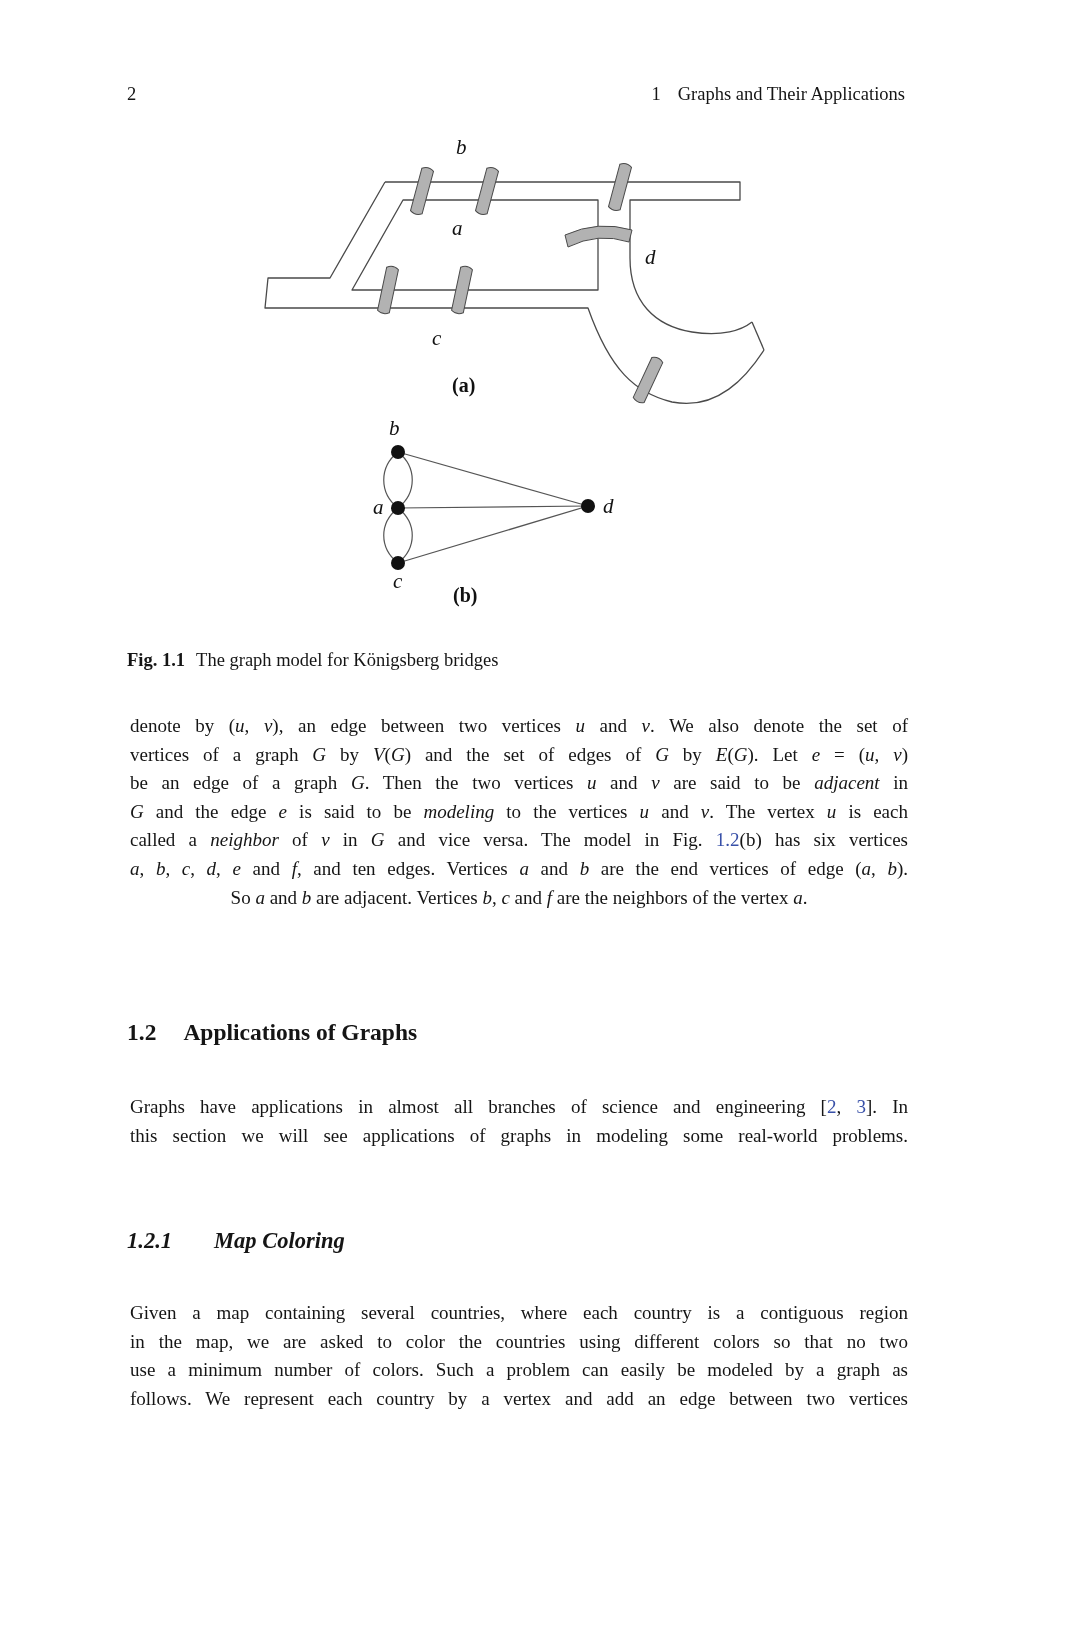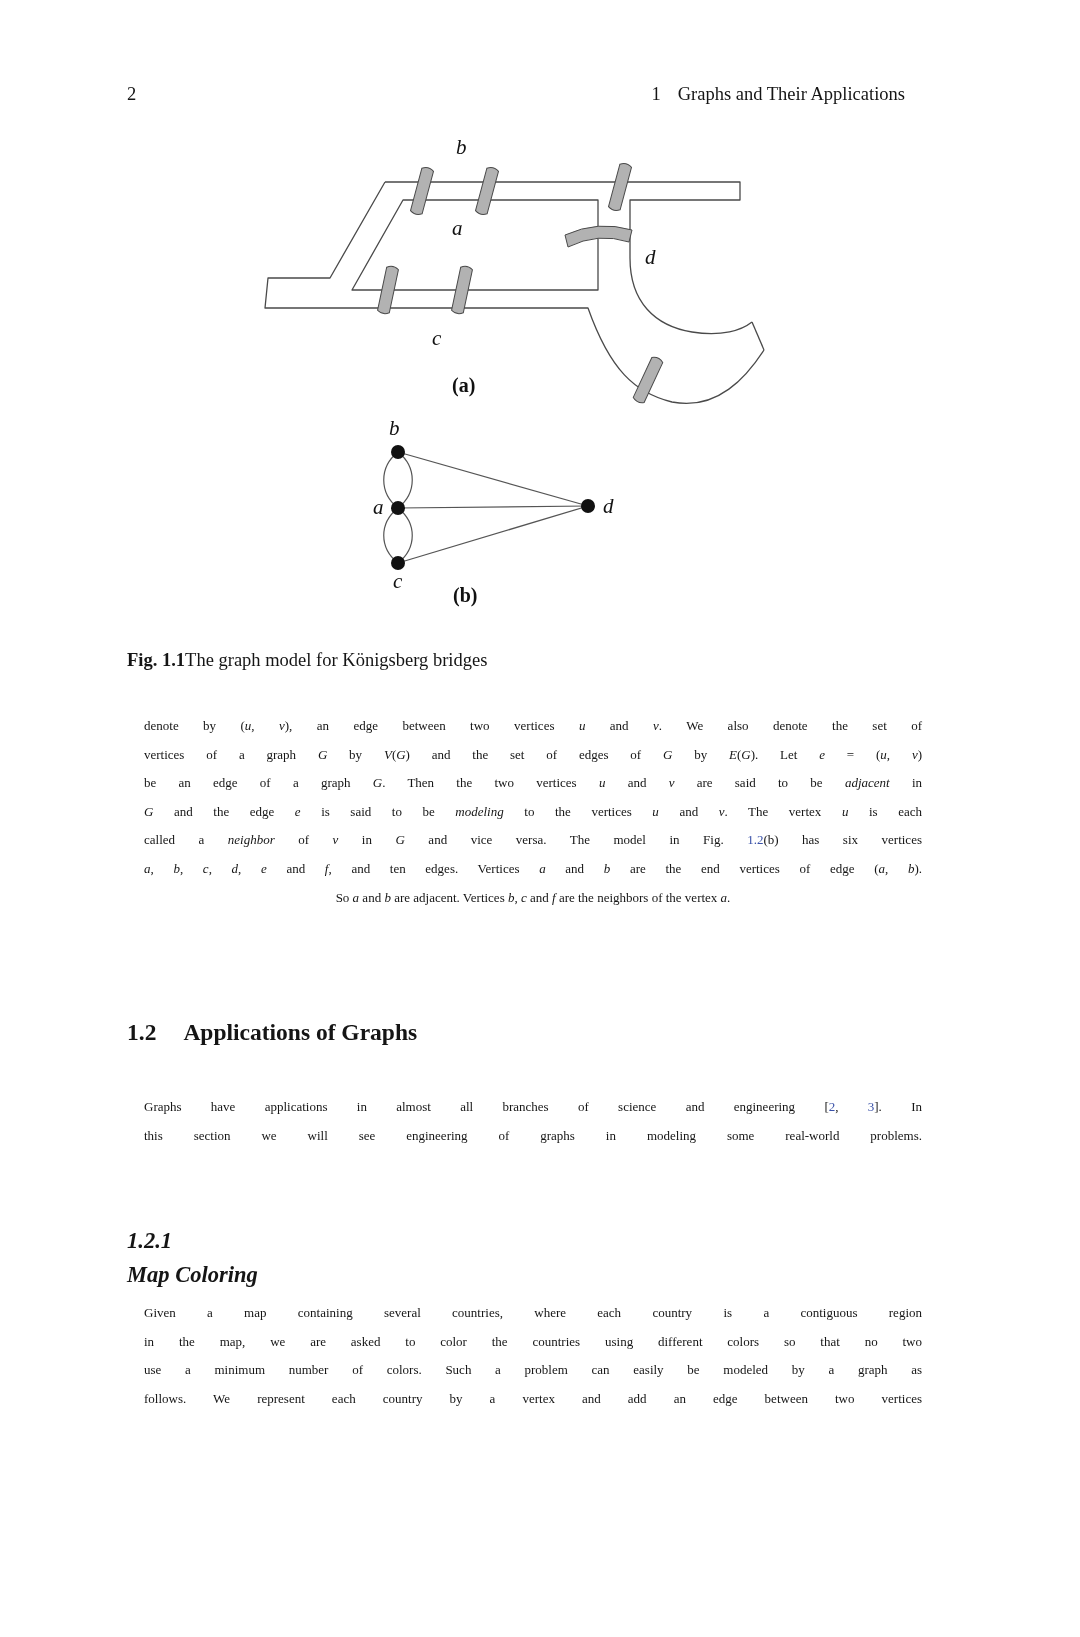--- a/index.html
+++ b/index.html
@@ -7,32 +7,32 @@
     position:relative;width:1080px;height:1637px;background:#ffffff;
     font-family:"Liberation Serif", serif;color:#151515;overflow:hidden;
     margin:0 auto;
   }
   .abs{position:absolute;}
   
   .runhead{top:84px;left:127px;width:778px;display:flex;justify-content:space-between;font-size:18.5px;}
   .runhead .right{display:flex;gap:17px;}
   
   .figsvg{position:absolute;}
-  .caption{top:650px;left:127px;width:778px;font-size:18.5px;display:flex;}
+  .caption{top:650px;left:127px;width:778px;font-size:18.5px;display:flex;gap:11px;}
   .caption .b{font-weight:bold;}
   
-  .para{left:144px;width:778px;font-size:13px;line-height:28.6px;}
+  .para{left:130px;width:778px;font-size:19px;line-height:28.6px;}
   .tline{white-space:normal;text-align:center;}
   .tline.just{text-align:justify;text-align-last:justify;}
   .i{font-style:italic;}
   .l{color:#3850a8;}
   .b{font-weight:bold;}
   
   .h1{top:1019px;left:127px;width:778px;font-size:23.5px;font-weight:bold;display:flex;gap:27px;}
-  .h2{top:1228px;left:127px;width:778px;font-size:22.5px;font-weight:bold;font-style:italic;display:flex;gap:8px;flex-direction:column;}
+  .h2{top:1228px;left:127px;width:778px;font-size:22.5px;font-weight:bold;font-style:italic;display:flex;gap:42px;}
   svg text{font-family:"Liberation Serif", serif;}
   .vlabel{font-style:italic;font-size:21px;fill:#111;}
   .plabel{font-weight:bold;font-size:20px;fill:#111;}
 </style>
 </head>
 <body>
 
 <div class="page">
 
   <div class="abs runhead">
@@ -122,21 +122,21 @@
     <div class="tline"><span>So </span><span class="i">a</span><span> and </span><span class="i">b</span><span> are adjacent. Vertices </span><span class="i">b</span><span>, </span><span class="i">c</span><span> and </span><span class="i">f</span><span> are the neighbors of the vertex </span><span class="i">a</span><span>.</span></div>
   </div>
 
   <div class="abs h1">
     <span>1.2</span>
     <span>Applications of Graphs</span>
   </div>
 
   <div class="abs para" style="top:1093px;">
     <div class="tline just"><span>Graphs have applications in almost all branches of science and engineering [</span><span class="l">2</span><span>, </span><span class="l">3</span><span>]. In</span></div>
-    <div class="tline just"><span>this section we will see engineering of graphs in modeling some real-world problems.</span></div>
+    <div class="tline just"><span>this section we will see applications of graphs in modeling some real-world problems.</span></div>
   </div>
 
   <div class="abs h2">
     <span>1.2.1</span>
     <span>Map Coloring</span>
   </div>
 
   <div class="abs para" style="top:1299px;">
     <div class="tline just"><span>Given a map containing several countries, where each country is a contiguous region</span></div>
     <div class="tline just"><span>in the map, we are asked to color the countries using different colors so that no two</span></div>

